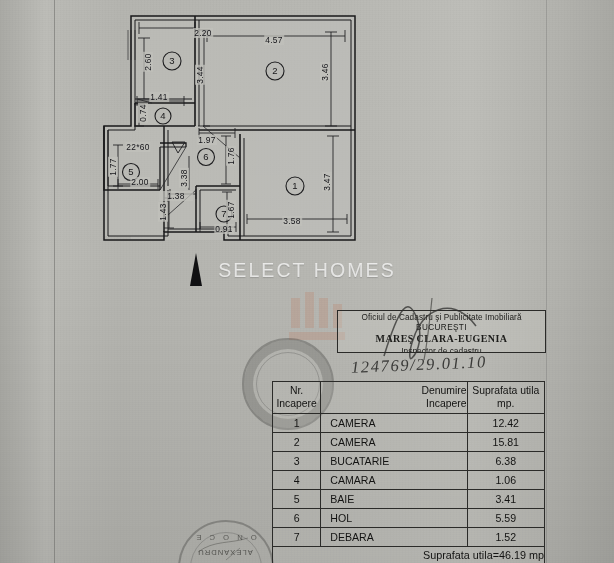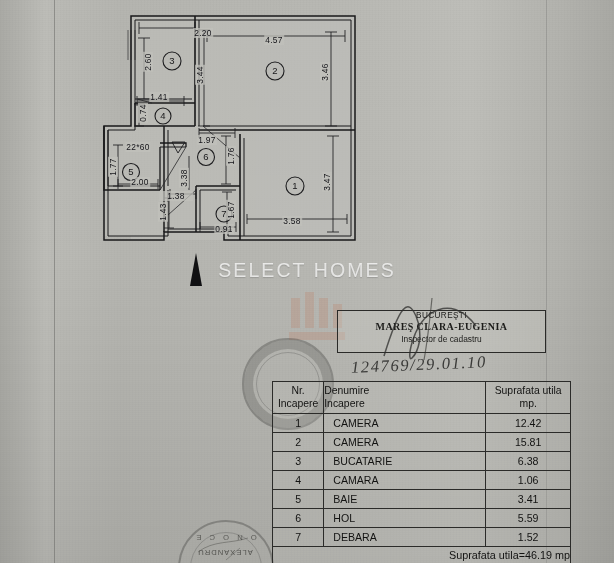--- a/index.html
+++ b/index.html
@@ -98,21 +98,21 @@
     transform:rotate(180deg);
   }
   #stamp-b-top{
     position:absolute;left:188px;top:533px;width:74px;text-align:center;
     font-size:7.6px;letter-spacing:3px;color:rgba(45,45,43,.66);
     transform:rotate(180deg);
   }
 
   
   #tbl{
-    position:absolute;left:272px;top:381px;width:299px;
+    position:absolute;left:272px;top:381px;width:273px;
     border-collapse:collapse;
     background:rgba(198,198,193,.18);
     color:#131312;
   }
   #tbl td,#tbl th{
     border:1px solid #2b2b29;
     font-weight:normal;
     font-size:10.6px;
     font-family:"Liberation Sans", sans-serif;
     padding:0;
@@ -336,41 +336,42 @@
 <div class="roundstamp" id="stamp-a">
   <div class="inner"></div>
 </div>
 <div class="roundstamp" id="stamp-b">
   <div class="inner"></div>
 </div>
 <div id="stamp-b-top">O N O C E</div>
 <div id="stamp-b-label">ALEXANDRU</div>
 
 <div id="stampbox">
+  <div class="l1">Oficiul de Cadastru şi Publicitate Imobiliară</div>
   <div class="l2">BUCUREŞTI</div>
   <div class="l3">MAREŞ CLARA-EUGENIA</div>
   <div class="l4">Inspector de cadastru</div>
 </div>
 
 <svg style="position:absolute;left:372px;top:296px;" width="130" height="66">
   <path d="M12,60 C28,8 36,2 44,20 C52,40 46,56 40,62 C34,68 40,30 58,18
            C76,6 92,14 104,30" fill="none" stroke="#2e2e2c" stroke-width="1.5" opacity=".75"></path>
   <path d="M60,2 C58,22 56,42 52,64" fill="none" stroke="#2e2e2c" stroke-width="1.2" opacity=".6"></path>
 </svg>
 
 <div id="regnum">124769/29.01.10</div>
 
 <table id="tbl">
   <thead>
     <tr>
       <th class="h c-nr">
         <div>Nr.</div>
         <div>Incapere</div>
       </th>
-      <th class="h c-name" style="text-align:left;padding-left:0">
+      <th class="h c-name" style="text-align:right;padding-left:0">
         <div>Denumire</div>
         <div>Incapere</div>
       </th>
       <th class="h c-area">
         <div>Suprafata utila</div>
         <div>mp.</div>
       </th>
     </tr>
   </thead>
   <tbody id="tbody">

